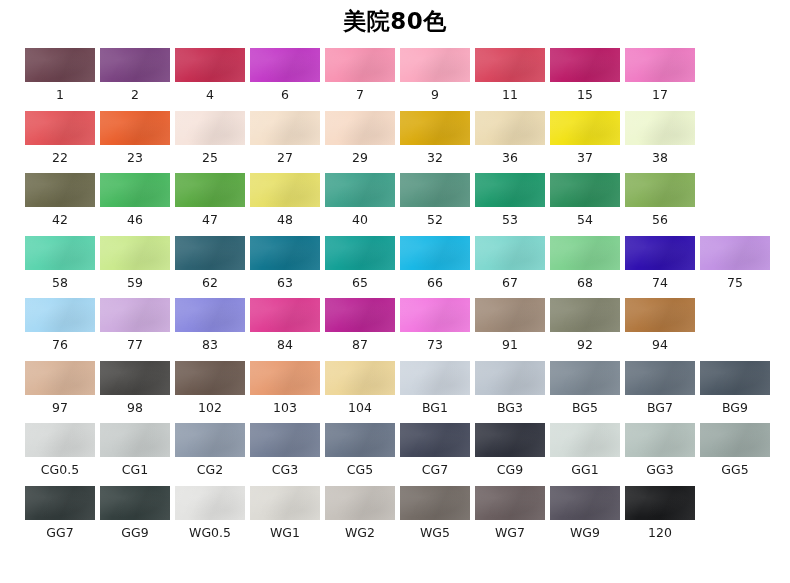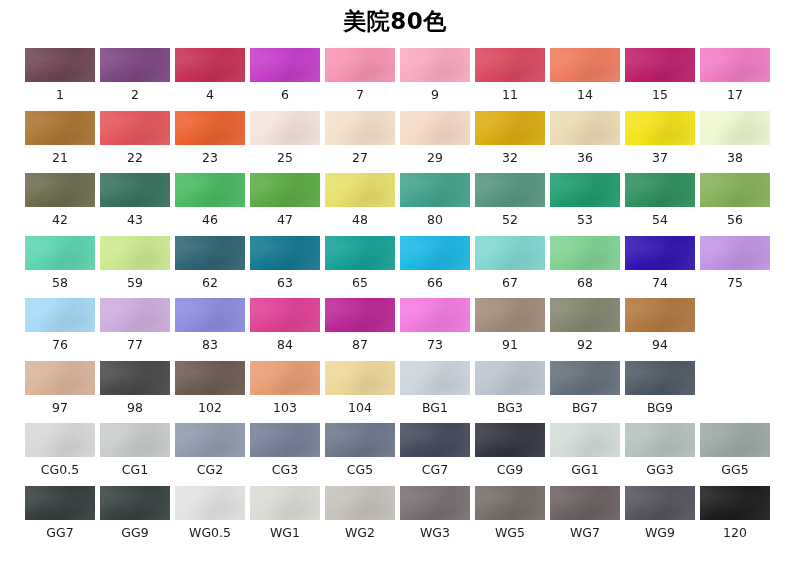--- a/index.html
+++ b/index.html
@@ -113,38 +113,30 @@
         </div>
         <div class="swatch-cell">
           <div class="swatch-chip" style="background-color: rgb(251, 169, 192);"></div>
           <div class="swatch-label">9</div>
         </div>
         <div class="swatch-cell">
           <div class="swatch-chip" style="background-color: rgb(217, 70, 94);"></div>
           <div class="swatch-label">11</div>
         </div>
         <div class="swatch-cell">
-          <div class="swatch-chip" style="background-color: rgb(239, 123, 94);"></div>
-          <div class="swatch-label">14</div>
-        </div>
-        <div class="swatch-cell">
           <div class="swatch-chip" style="background-color: rgb(189, 29, 105);"></div>
           <div class="swatch-label">15</div>
         </div>
         <div class="swatch-cell">
           <div class="swatch-chip" style="background-color: rgb(240, 124, 196);"></div>
           <div class="swatch-label">17</div>
         </div>
       </div>
       <div class="swatch-row">
         <div class="swatch-cell">
-          <div class="swatch-chip" style="background-color: rgb(169, 116, 47);"></div>
-          <div class="swatch-label">21</div>
-        </div>
-        <div class="swatch-cell">
           <div class="swatch-chip" style="background-color: rgb(228, 84, 89);"></div>
           <div class="swatch-label">22</div>
         </div>
         <div class="swatch-cell">
           <div class="swatch-chip" style="background-color: rgb(235, 96, 45);"></div>
           <div class="swatch-label">23</div>
         </div>
         <div class="swatch-cell">
           <div class="swatch-chip" style="background-color: rgb(246, 228, 220);"></div>
           <div class="swatch-label">25</div>
@@ -173,38 +165,34 @@
           <div class="swatch-chip" style="background-color: rgb(238, 247, 208);"></div>
           <div class="swatch-label">38</div>
         </div>
       </div>
       <div class="swatch-row">
         <div class="swatch-cell">
           <div class="swatch-chip" style="background-color: rgb(108, 106, 76);"></div>
           <div class="swatch-label">42</div>
         </div>
         <div class="swatch-cell">
-          <div class="swatch-chip" style="background-color: rgb(54, 112, 92);"></div>
-          <div class="swatch-label">43</div>
-        </div>
-        <div class="swatch-cell">
           <div class="swatch-chip" style="background-color: rgb(71, 185, 95);"></div>
           <div class="swatch-label">46</div>
         </div>
         <div class="swatch-cell">
           <div class="swatch-chip" style="background-color: rgb(90, 170, 66);"></div>
           <div class="swatch-label">47</div>
         </div>
         <div class="swatch-cell">
           <div class="swatch-chip" style="background-color: rgb(231, 224, 105);"></div>
           <div class="swatch-label">48</div>
         </div>
         <div class="swatch-cell">
           <div class="swatch-chip" style="background-color: rgb(63, 162, 140);"></div>
-          <div class="swatch-label">80</div>
+          <div class="swatch-label">40</div>
         </div>
         <div class="swatch-cell">
           <div class="swatch-chip" style="background-color: rgb(86, 148, 128);"></div>
           <div class="swatch-label">52</div>
         </div>
         <div class="swatch-cell">
           <div class="swatch-chip" style="background-color: rgb(29, 154, 108);"></div>
           <div class="swatch-label">53</div>
         </div>
         <div class="swatch-cell">
@@ -319,20 +307,24 @@
         </div>
         <div class="swatch-cell">
           <div class="swatch-chip" style="background-color: rgb(204, 212, 221);"></div>
           <div class="swatch-label">BG1</div>
         </div>
         <div class="swatch-cell">
           <div class="swatch-chip" style="background-color: rgb(188, 197, 207);"></div>
           <div class="swatch-label">BG3</div>
         </div>
         <div class="swatch-cell">
+          <div class="swatch-chip" style="background-color: rgb(125, 137, 148);"></div>
+          <div class="swatch-label">BG5</div>
+        </div>
+        <div class="swatch-cell">
           <div class="swatch-chip" style="background-color: rgb(99, 111, 123);"></div>
           <div class="swatch-label">BG7</div>
         </div>
         <div class="swatch-cell">
           <div class="swatch-chip" style="background-color: rgb(76, 88, 100);"></div>
           <div class="swatch-label">BG9</div>
         </div>
       </div>
       <div class="swatch-row">
         <div class="swatch-cell">
@@ -389,24 +381,20 @@
           <div class="swatch-chip" style="background-color: rgb(227, 227, 225);"></div>
           <div class="swatch-label">WG0.5</div>
         </div>
         <div class="swatch-cell">
           <div class="swatch-chip" style="background-color: rgb(220, 218, 212);"></div>
           <div class="swatch-label">WG1</div>
         </div>
         <div class="swatch-cell">
           <div class="swatch-chip" style="background-color: rgb(198, 193, 187);"></div>
           <div class="swatch-label">WG2</div>
-        </div>
-        <div class="swatch-cell">
-          <div class="swatch-chip" style="background-color: rgb(118, 110, 111);"></div>
-          <div class="swatch-label">WG3</div>
         </div>
         <div class="swatch-cell">
           <div class="swatch-chip" style="background-color: rgb(116, 108, 102);"></div>
           <div class="swatch-label">WG5</div>
         </div>
         <div class="swatch-cell">
           <div class="swatch-chip" style="background-color: rgb(107, 95, 96);"></div>
           <div class="swatch-label">WG7</div>
         </div>
         <div class="swatch-cell">

